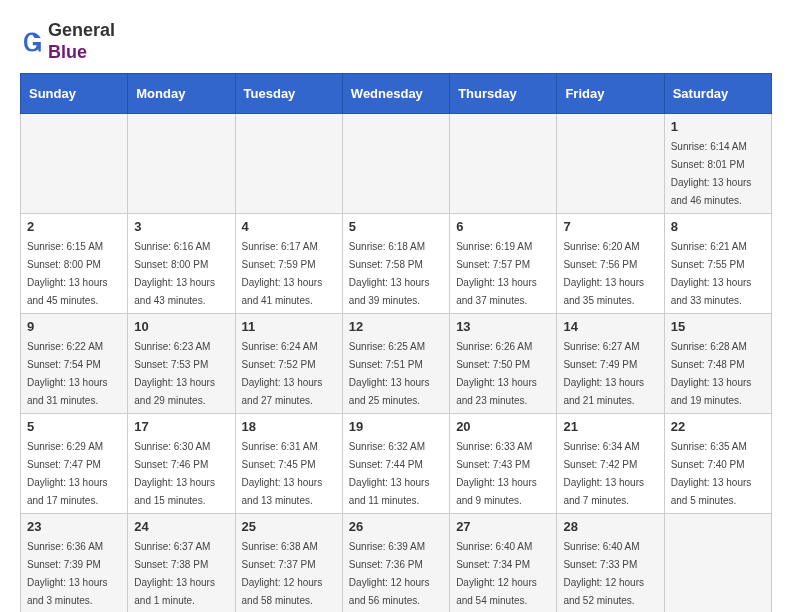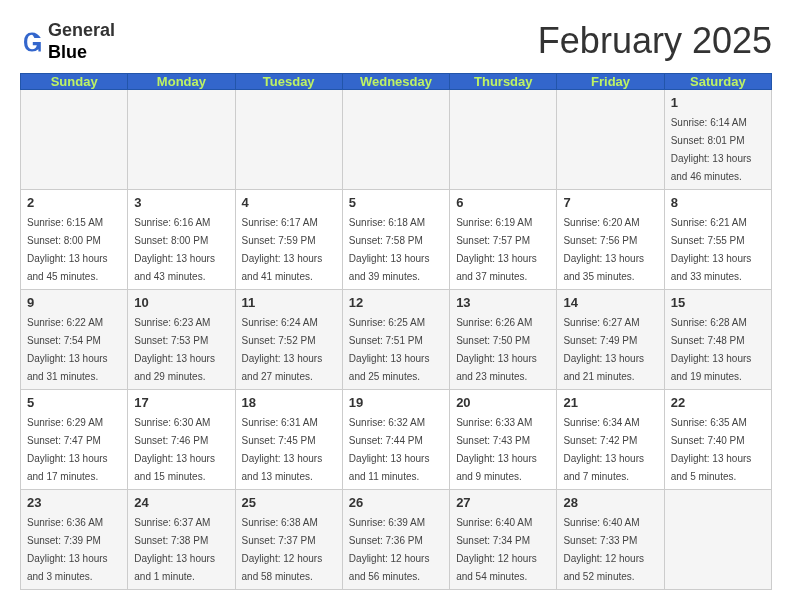--- a/index.html
+++ b/index.html
@@ -20,37 +20,37 @@
     .logo {
       display: flex;
       align-items: center;
       gap: 4px;
     }
     .logo-text {
       font-size: 18px;
       line-height: 1.2;
     }
     .logo-general { color: #333; font-weight: bold; }
-    .logo-blue { color: #000000; font-weight: bold; text-align: center; }
+    .logo-blue { color: #701a75; font-weight: bold; text-align: center; }
     .logo-icon {
       width: 24px;
       height: 24px;
     }
     .title-block { text-align: right; }
     .month-title { font-size: 36px; font-weight: normal; color: #333; }
     .location { font-size: 14px; color: #555; margin-top: 2px; }
 
     .calendar { width: 100%; border-collapse: collapse; }
     .calendar th {
       background-color: #3366cc;
-      color: #bef264;
+      color: #ffffff;
       font-size: 13px;
       font-weight: bold;
-      padding: 0 8px;
-      text-align: center;
+      padding: 12px 8px;
+      text-align: left;
       border: 1px solid #2255aa;
     }
     .calendar td {
       border: 1px solid #ccc;
       vertical-align: top;
       padding: 5px 6px;
       width: calc(100% / 7);
       height: 90px;
     }
     .day-num {
@@ -77,21 +77,20 @@
   <div class="logo">
     <svg class="logo-icon" viewBox="0 0 30 30" xmlns="http://www.w3.org/2000/svg">
       <path d="M15 3 Q22 3 26 10 L18 10 Q16 6 15 6 Q9 6 9 15 Q9 24 15 24 Q20 24 21 19 L16 19 L16 15 L26 15 L26 27 L23 27 L23 24 Q20 27 15 27 Q5 27 5 15 Q5 3 15 3Z" fill="#3366cc"></path>
     </svg>
     <div class="logo-text">
       <span class="logo-general">General</span><br>
       <span class="logo-blue">Blue</span>
     </div>
   </div>
   <div class="title-block">
-    <div class="month-title">February 2025</div>
   </div>
 </div>
 
 <table class="calendar">
   <thead>
     <tr>
     <th>Sunday</th>
         <th>Monday</th>
         <th>Tuesday</th>
         <th>Wednesday</th>

